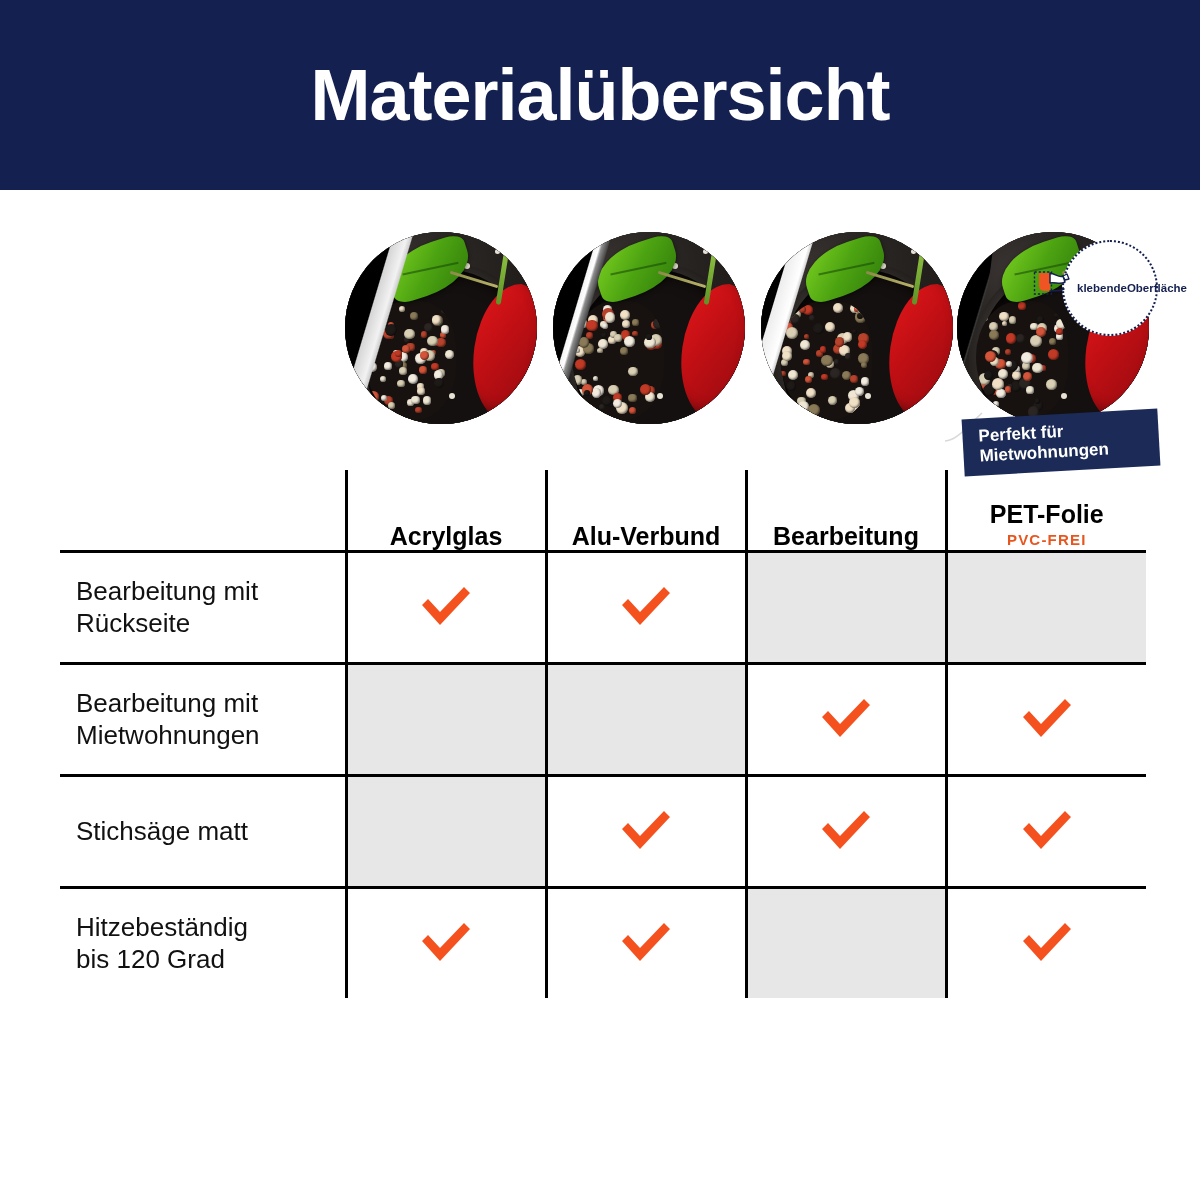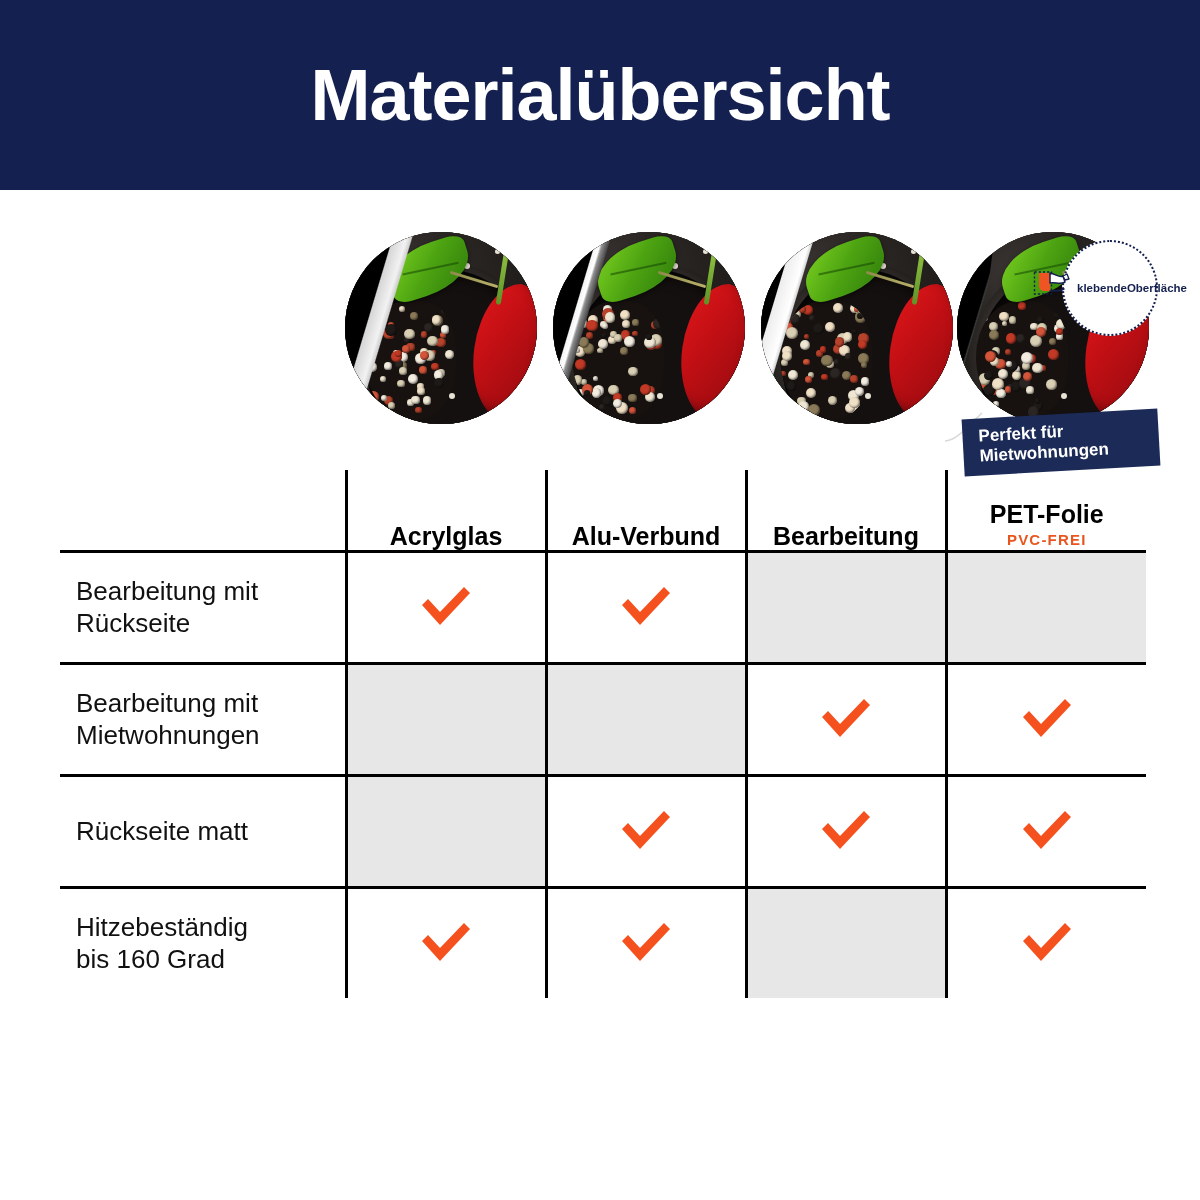--- a/index.html
+++ b/index.html
@@ -732,37 +732,37 @@
           <td class="cell-mat cell-off"></td>
           <td class="cell-mat"><svg class="check-mark" width="56" height="44" viewBox="0 0 56 44" xmlns="http://www.w3.org/2000/svg">
               <path d="M4 21 L10 15 L22 28 L46 3 L52 9 L22 41 Z" fill="#f4511e"></path>
             </svg></td>
           <td class="cell-mat"><svg class="check-mark" width="56" height="44" viewBox="0 0 56 44" xmlns="http://www.w3.org/2000/svg">
               <path d="M4 21 L10 15 L22 28 L46 3 L52 9 L22 41 Z" fill="#f4511e"></path>
             </svg></td>
         </tr>
         <tr>
           <td class="cell-label">
-            <span class="label-line">Rückseite matt</span>
+            <span class="label-line">Stichsäge matt</span>
           </td>
           <td class="cell-mat cell-off"></td>
           <td class="cell-mat"><svg class="check-mark" width="56" height="44" viewBox="0 0 56 44" xmlns="http://www.w3.org/2000/svg">
               <path d="M4 21 L10 15 L22 28 L46 3 L52 9 L22 41 Z" fill="#f4511e"></path>
             </svg></td>
           <td class="cell-mat"><svg class="check-mark" width="56" height="44" viewBox="0 0 56 44" xmlns="http://www.w3.org/2000/svg">
               <path d="M4 21 L10 15 L22 28 L46 3 L52 9 L22 41 Z" fill="#f4511e"></path>
             </svg></td>
           <td class="cell-mat"><svg class="check-mark" width="56" height="44" viewBox="0 0 56 44" xmlns="http://www.w3.org/2000/svg">
               <path d="M4 21 L10 15 L22 28 L46 3 L52 9 L22 41 Z" fill="#f4511e"></path>
             </svg></td>
         </tr>
         <tr>
           <td class="cell-label">
             <span class="label-line">Hitzebeständig</span>
-            <span class="label-line">bis 160 Grad</span>
+            <span class="label-line">bis 120 Grad</span>
           </td>
           <td class="cell-mat"><svg class="check-mark" width="56" height="44" viewBox="0 0 56 44" xmlns="http://www.w3.org/2000/svg">
               <path d="M4 21 L10 15 L22 28 L46 3 L52 9 L22 41 Z" fill="#f4511e"></path>
             </svg></td>
           <td class="cell-mat"><svg class="check-mark" width="56" height="44" viewBox="0 0 56 44" xmlns="http://www.w3.org/2000/svg">
               <path d="M4 21 L10 15 L22 28 L46 3 L52 9 L22 41 Z" fill="#f4511e"></path>
             </svg></td>
           <td class="cell-mat cell-off"></td>
           <td class="cell-mat"><svg class="check-mark" width="56" height="44" viewBox="0 0 56 44" xmlns="http://www.w3.org/2000/svg">
               <path d="M4 21 L10 15 L22 28 L46 3 L52 9 L22 41 Z" fill="#f4511e"></path>

